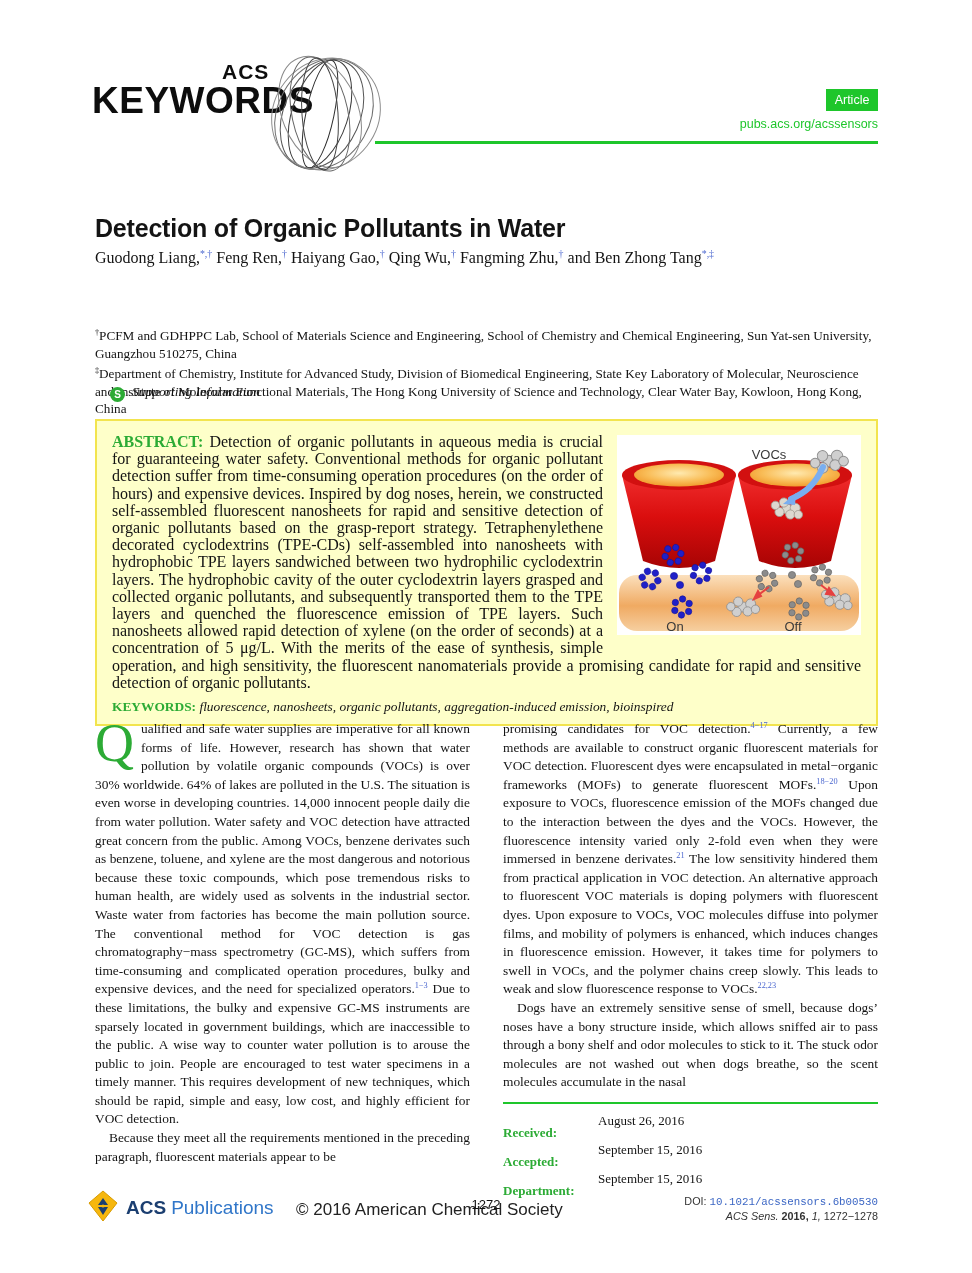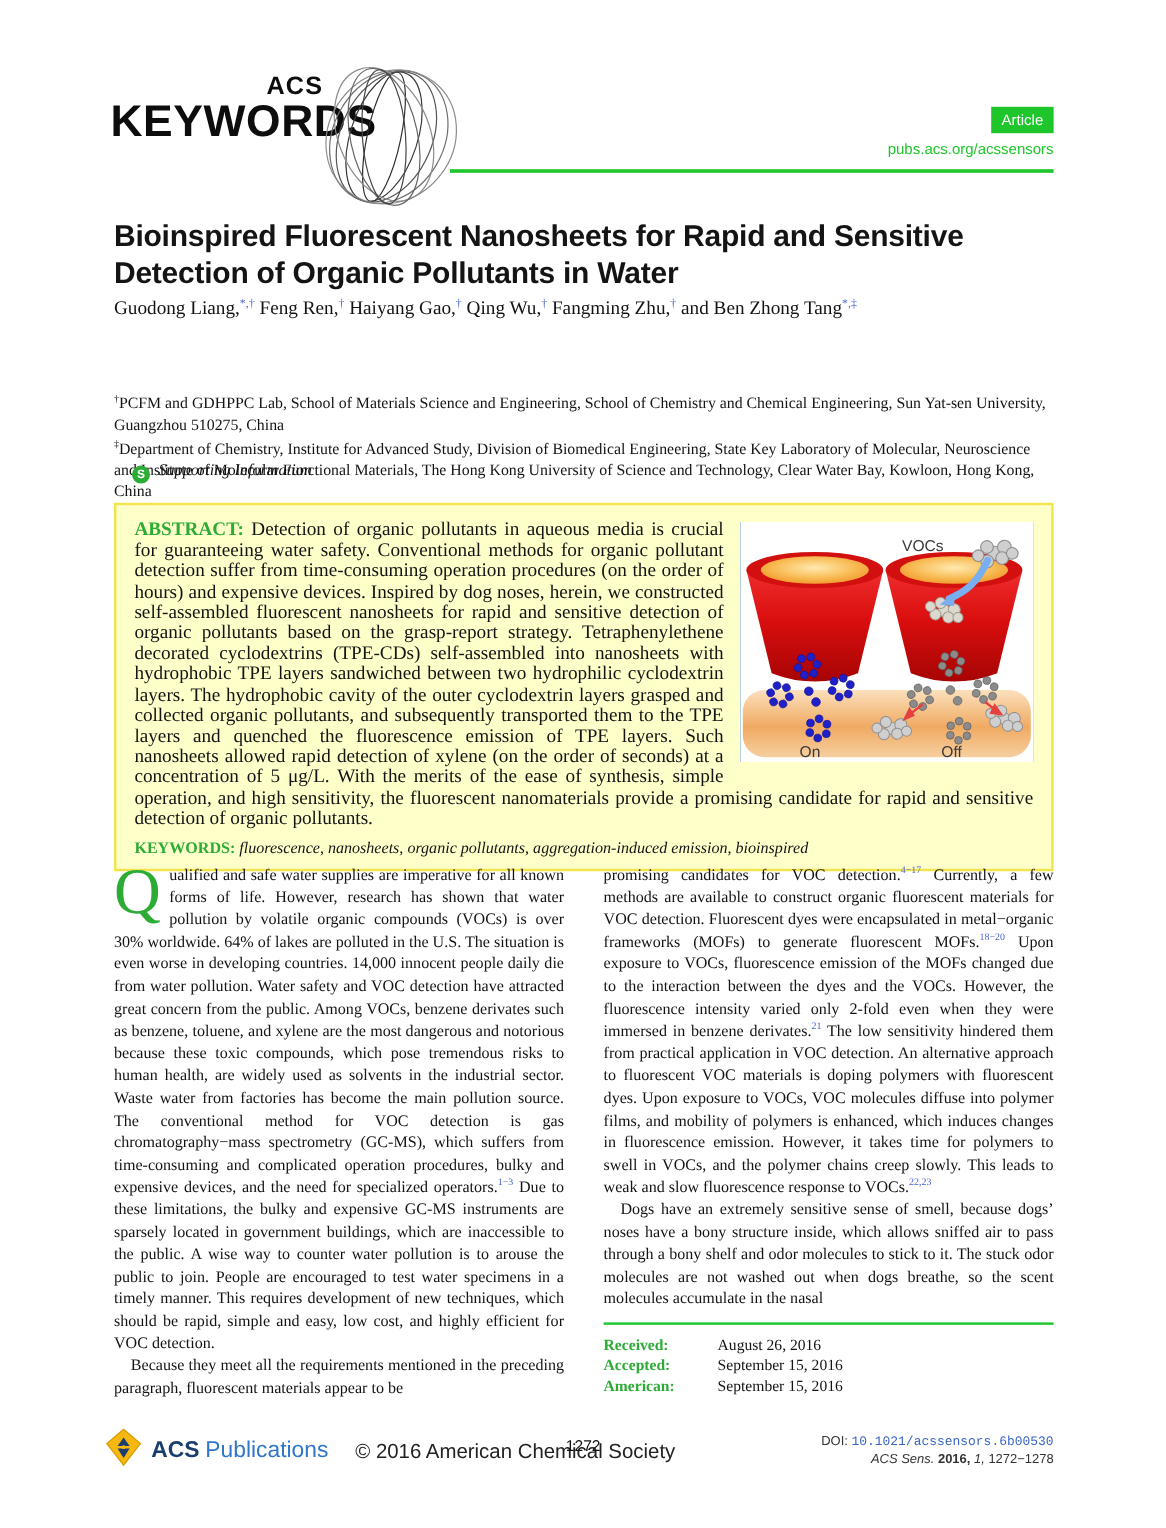--- a/index.html
+++ b/index.html
@@ -25,34 +25,34 @@
   .affils p { margin:0 0 3px 0; }
   sup { font-size:0.62em; line-height:0; }
   .ref { color:var(--ref-blue,#4a66cf); }
   .supporting { position:absolute; left:110px; top:384px; font-size:13.5px; font-style:italic; }
   .s-icon { display:inline-flex; width:15px; height:15px; border-radius:50%; background:var(--label-green,#2cab35);
     color:#fff; font-style:normal; font-weight:bold; font-size:10px; align-items:center; justify-content:center;
     margin-right:7px; vertical-align:-2px; font-family:"Liberation Sans",sans-serif; }
   
   .abstract-box { position:absolute; left:95px; top:419px; width:783px; box-sizing:border-box;
     background:var(--abs-bg,#feffc9); border:2px solid var(--abs-border,#f2e44e); padding:12px 15px 9px 15px; }
-  .abs-fig { float:right; width:244px; height:200px; margin:2px 0 6px 14px; background:#3b82f6; }
+  .abs-fig { float:right; width:244px; height:200px; margin:2px 0 6px 14px; background:#737373; }
   .abs-text { margin:0; font-size:16px; line-height:17.2px; text-align:justify; }
   .abs-label, .kw-label { color:var(--label-green,#2cab35); font-weight:bold; }
   .keywords { clear:none; margin:8px 0 0 0; font-size:13.4px; }
   .kw-text { font-style:italic; }
   
   .columns { position:absolute; left:95px; top:720px; width:783px; display:flex; gap:33px; }
   .col { width:375px; font-size:13.4px; line-height:18.6px; text-align:justify; }
   .col p { margin:0; }
   .col p.indent { text-indent:14px; }
   .dropcap { float:left; color:var(--label-green,#2cab35); font-size:54px; line-height:40px; padding:3px 7px 0 0; }
   .dates { margin-top:10px; border-top:2px solid var(--accent,#1ec62b); padding-top:8px; }
   .date-row { display:flex; font-size:13px; line-height:17px; text-align:left; }
-  .date-label { width:95px; color:var(--label-green,#2cab35); font-weight:bold; }
+  .date-label { width:95px; color:var(--label-green,#2cab35); font-weight:bold;margin-top:12px; }
   
   .footer-logo { position:absolute; left:88px; top:1190px; display:flex; align-items:center; }
   .fl-acs { font-family:"Liberation Sans",sans-serif; font-weight:bold; font-size:19px; color:var(--acs-blue,#1b3e70); margin-left:8px; }
   .fl-pub { font-family:"Liberation Sans",sans-serif; font-size:19px; color:var(--pub-blue,#3076c9); margin-left:5px; }
   .footer-copy { position:absolute; left:296px; top:1200px; font-family:"Liberation Sans",sans-serif; font-size:17px; color:#222; }
   .footer-page { position:absolute; left:0; top:1197px; width:972px; text-align:center;
     font-family:"Liberation Sans",sans-serif; font-size:13px; color:#111; pointer-events:none; }
   .footer-right { position:absolute; right:94px; top:1194px; text-align:right;
     font-family:"Liberation Sans",sans-serif; font-size:10.8px; line-height:14px; color:#333; }
   .doi-link { color:var(--doi-blue,#3b66c4); text-decoration:none;font-family:Liberation Mono, monospace; }
@@ -81,21 +81,21 @@
         <ellipse cx="70" cy="62" rx="58" ry="28" transform="rotate(78 70 62)" stroke="#666666" stroke-width="1"></ellipse>
         <ellipse cx="70" cy="62" rx="56" ry="18" transform="rotate(86 70 62)" stroke="#444444" stroke-width="1"></ellipse>
       </g>
     </svg>
   </div>
   <div class="green-rule"></div>
   <div class="badge">Article</div>
   <a class="site-link" href="#">pubs.acs.org/acssensors</a>
 
   <div class="title">
-    <span>Bioinspired Fluorescent Nanosheets for Rapid and Sensitive</span><br>
+    <br>
     <span>Detection of Organic Pollutants in Water</span>
   </div>
   <div class="authors"><span>Guodong Liang,</span><sup class="ref">*,†</sup><span> Feng Ren,</span><sup class="ref">†</sup><span> Haiyang Gao,</span><sup class="ref">†</sup><span> Qing Wu,</span><sup class="ref">†</sup><span> Fangming Zhu,</span><sup class="ref">†</sup><span> and Ben Zhong Tang</span><sup class="ref">*,‡</sup></div>
   <div class="affils">
     <p><sup>†</sup><span>PCFM and GDHPPC Lab, School of Materials Science and Engineering, School of Chemistry and Chemical Engineering, Sun Yat-sen University, Guangzhou 510275, China</span></p>
     <p><sup>‡</sup><span>Department of Chemistry, Institute for Advanced Study, Division of Biomedical Engineering, State Key Laboratory of Molecular, Neuroscience and Institute of Molecular Functional Materials, The Hong Kong University of Science and Technology, Clear Water Bay, Kowloon, Hong Kong, China</span></p>
   </div>
   <div class="supporting">
     <span class="s-icon">S</span><span>Supporting Information</span>
   </div>
@@ -214,21 +214,21 @@
       <div class="dates">
         <div class="date-row">
           <span class="date-label">Received:</span>
           <span>August 26, 2016</span>
         </div>
         <div class="date-row">
           <span class="date-label">Accepted:</span>
           <span>September 15, 2016</span>
         </div>
         <div class="date-row">
-          <span class="date-label">American:</span>
+          <span class="date-label">Department:</span>
           <span>September 15, 2016</span>
         </div>
       </div>
     </div>
   </div>
 
   <div class="footer-logo">
     <span>
       <svg width="30" height="32" viewBox="0 0 30 32">
         <polygon points="15,1 29,13 15,31 1,13" fill="#f6b70e" stroke="#d89b00" stroke-width="1"></polygon>

